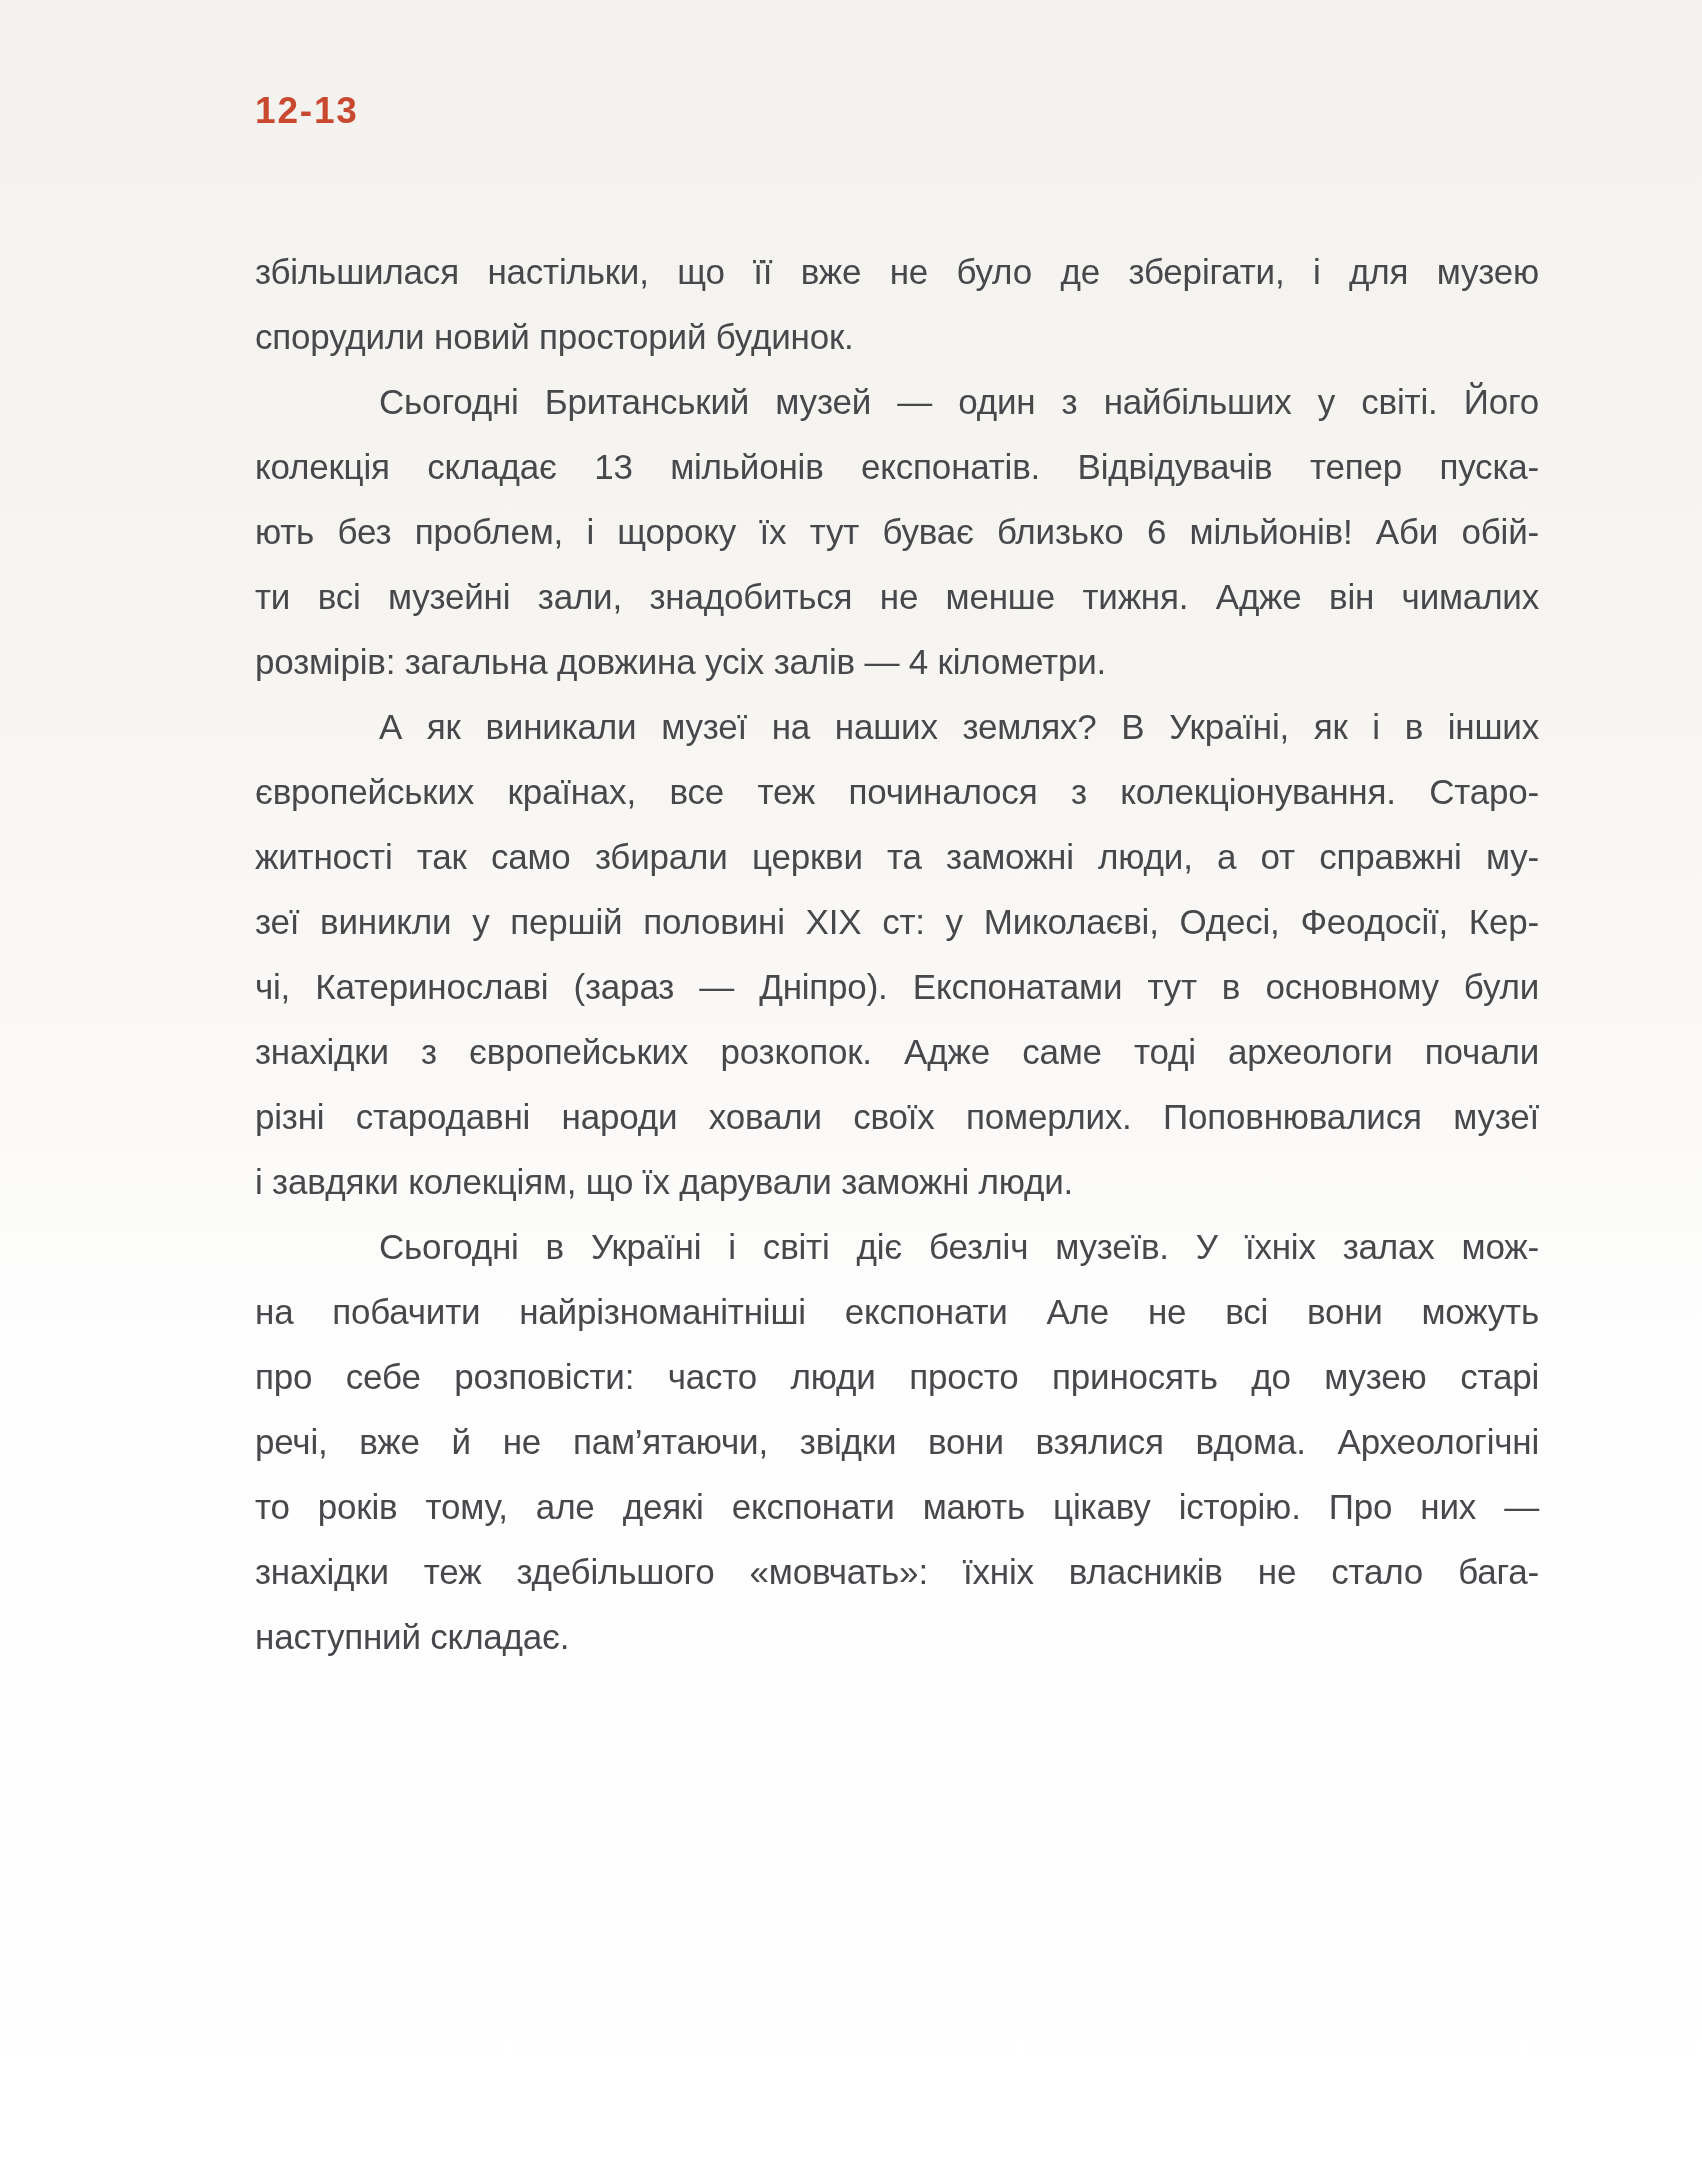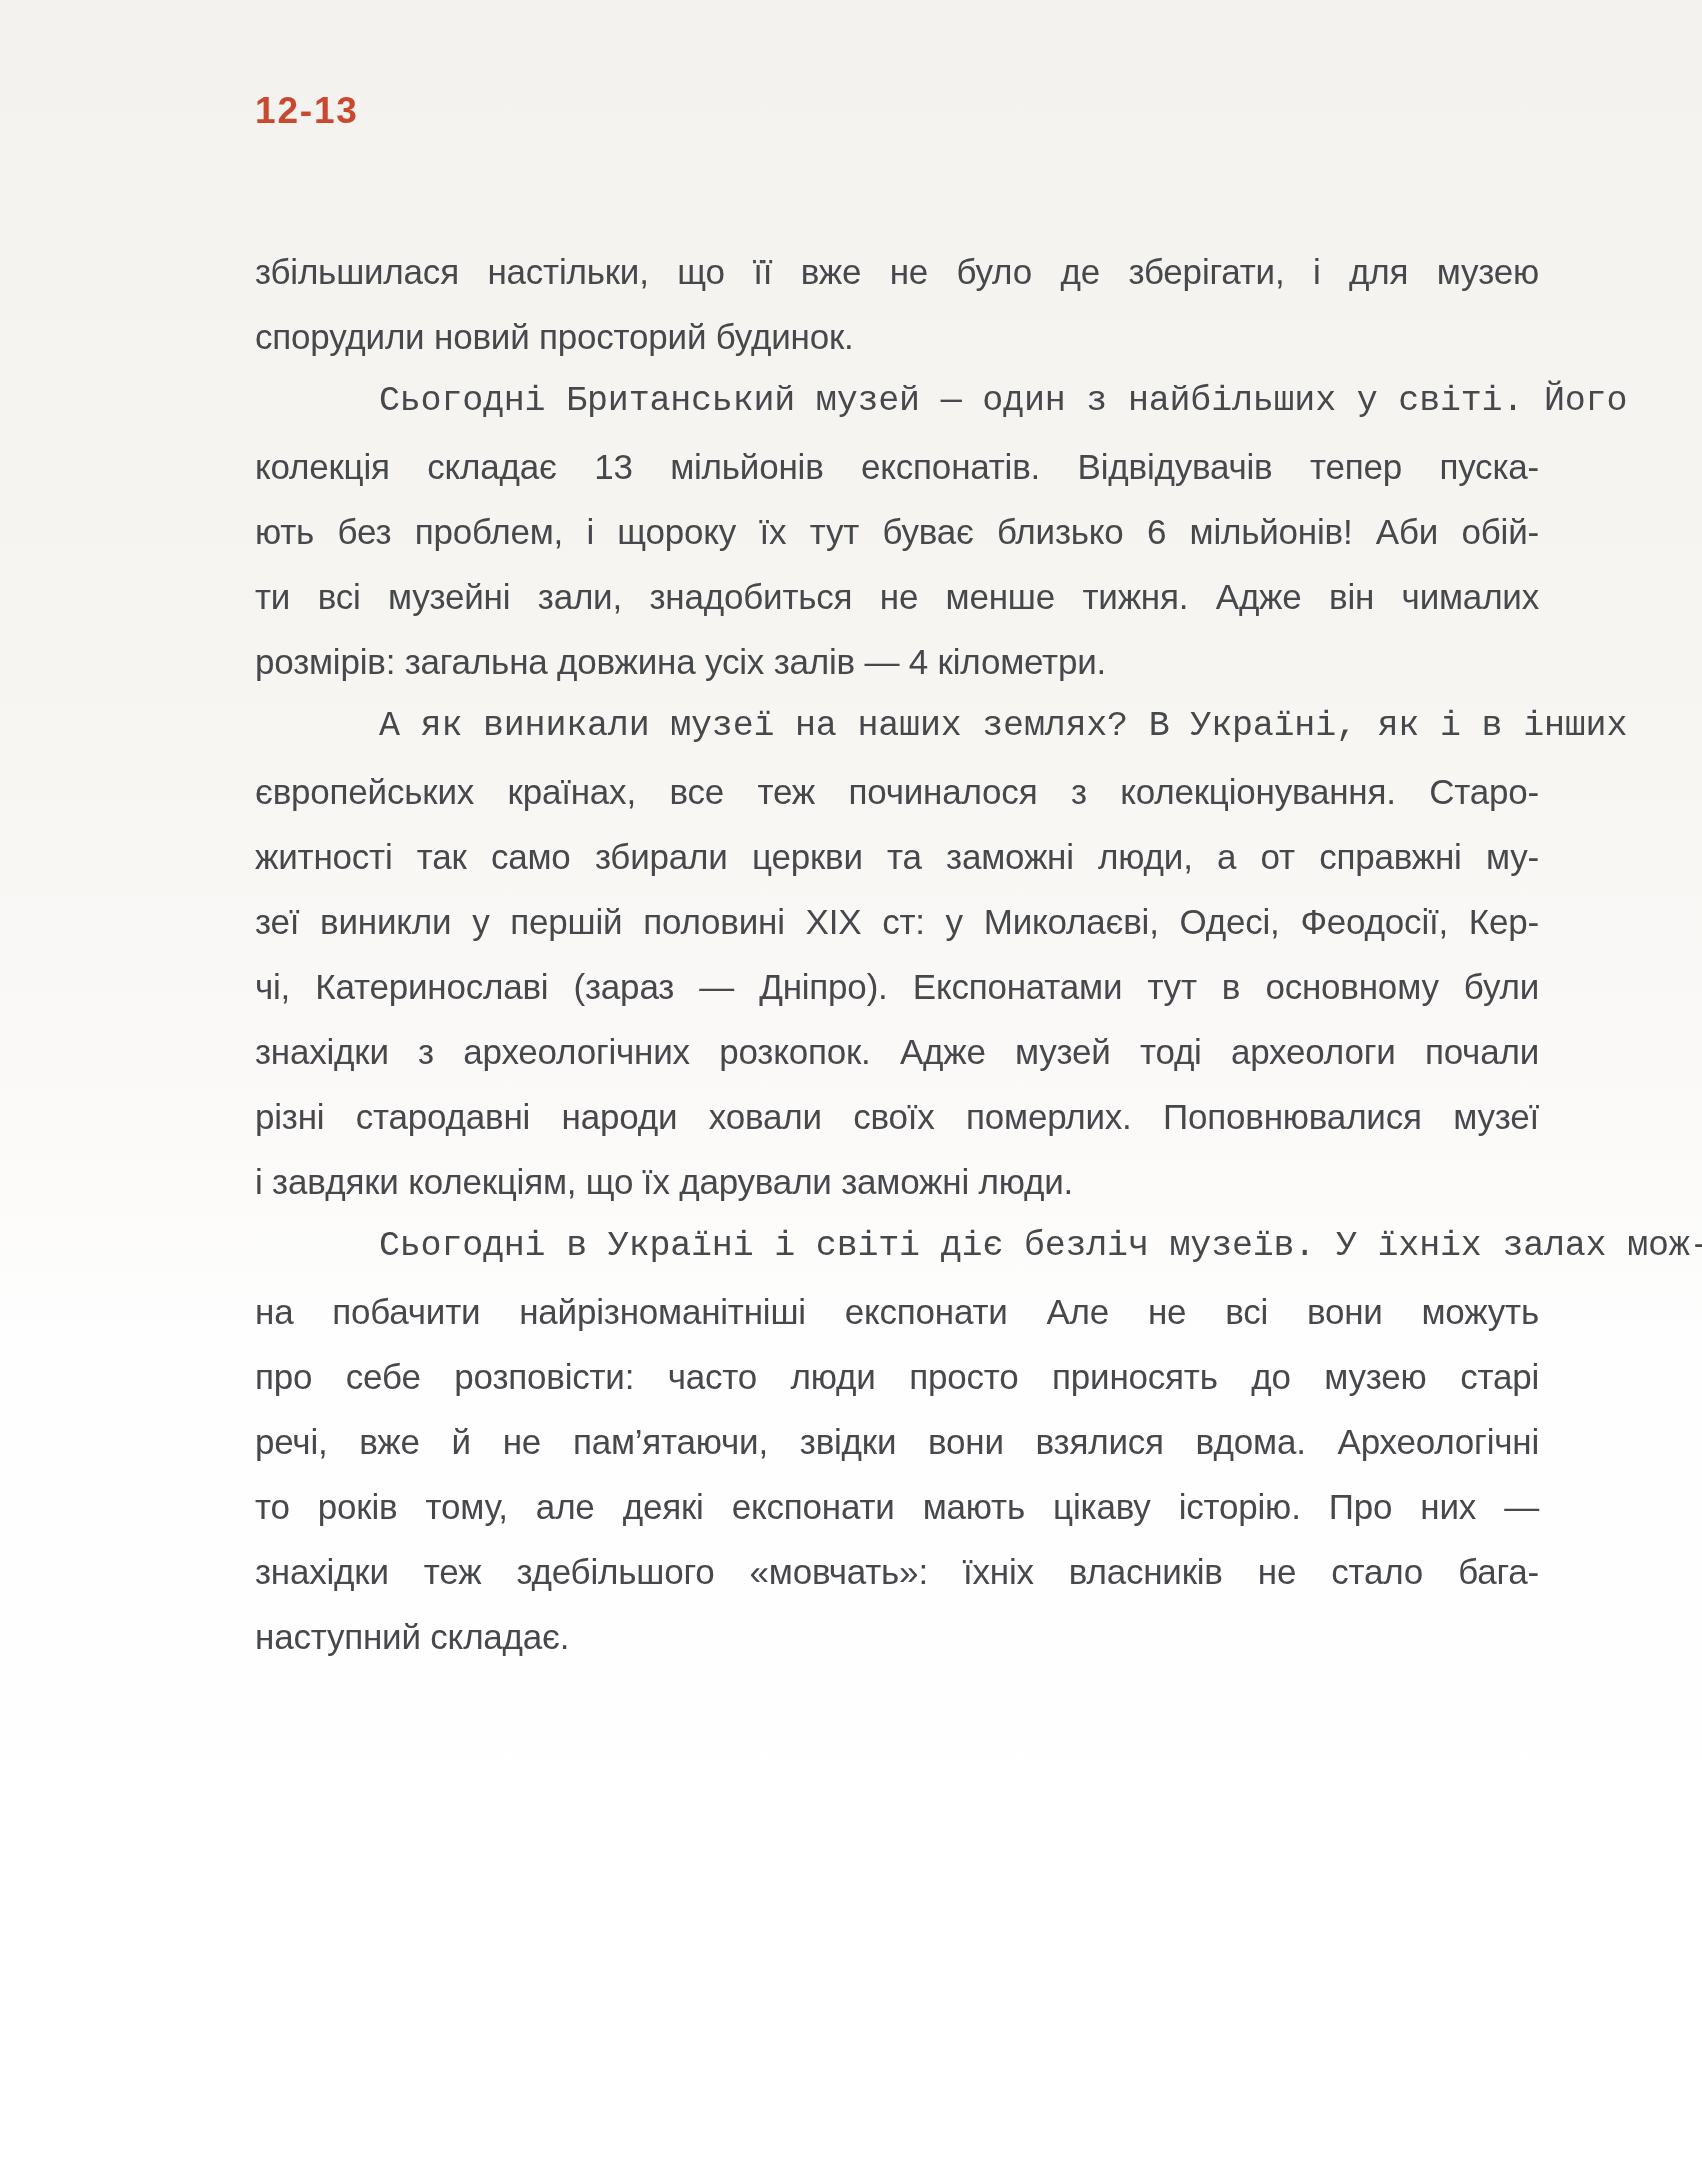--- a/index.html
+++ b/index.html
@@ -34,21 +34,21 @@
   }
   .paragraph { margin: 0; padding: 0; }
   .line {
     height: 65px;
     line-height: 65px;
     white-space: nowrap;
     text-align: left;
     text-align-last: justify;
   }
   .line.last { text-align-last: auto; }
-  .line.ind { text-indent: 124px; font-family: Liberation Mono, monospace; }
+  .line.ind { text-indent: 124px; }
 </style>
 </head>
 <body>
 
 <div>
 
   <div class="page-number">12-13</div>
 
   <div class="text-block">
 
@@ -64,21 +64,21 @@
       <div class="line">ти всі музейні зали, знадобиться не менше тижня. Адже він чималих</div>
       <div class="line last">розмірів: загальна довжина усіх залів — 4 кілометри.</div>
     </div>
 
     <div class="paragraph">
       <div class="line ind">А як виникали музеї на наших землях? В Україні, як і в інших</div>
       <div class="line">європейських країнах, все теж починалося з колекціонування. Старо-</div>
       <div class="line">житності так само збирали церкви та заможні люди, а от справжні му-</div>
       <div class="line">зеї виникли у першій половині XIX ст: у Миколаєві, Одесі, Феодосії, Кер-</div>
       <div class="line">чі, Катеринославі (зараз — Дніпро). Експонатами тут в основному були</div>
-      <div class="line">знахідки з археологічних розкопок. Адже музей тоді археологи почали</div>
+      <div class="line">знахідки з європейських розкопок. Адже саме тоді археологи почали</div>
       <div class="line">різні стародавні народи ховали своїх померлих. Поповнювалися музеї</div>
       <div class="line last">і завдяки колекціям, що їх дарували заможні люди.</div>
     </div>
 
     <div class="paragraph">
       <div class="line ind">Сьогодні в Україні і світі діє безліч музеїв. У їхніх залах мож-</div>
       <div class="line">на побачити найрізноманітніші експонати Але не всі вони можуть</div>
       <div class="line">про себе розповісти: часто люди просто приносять до музею старі</div>
       <div class="line">речі, вже й не пам’ятаючи, звідки вони взялися вдома. Археологічні</div>
       <div class="line">то років тому, але деякі експонати мають цікаву історію. Про них —</div>

